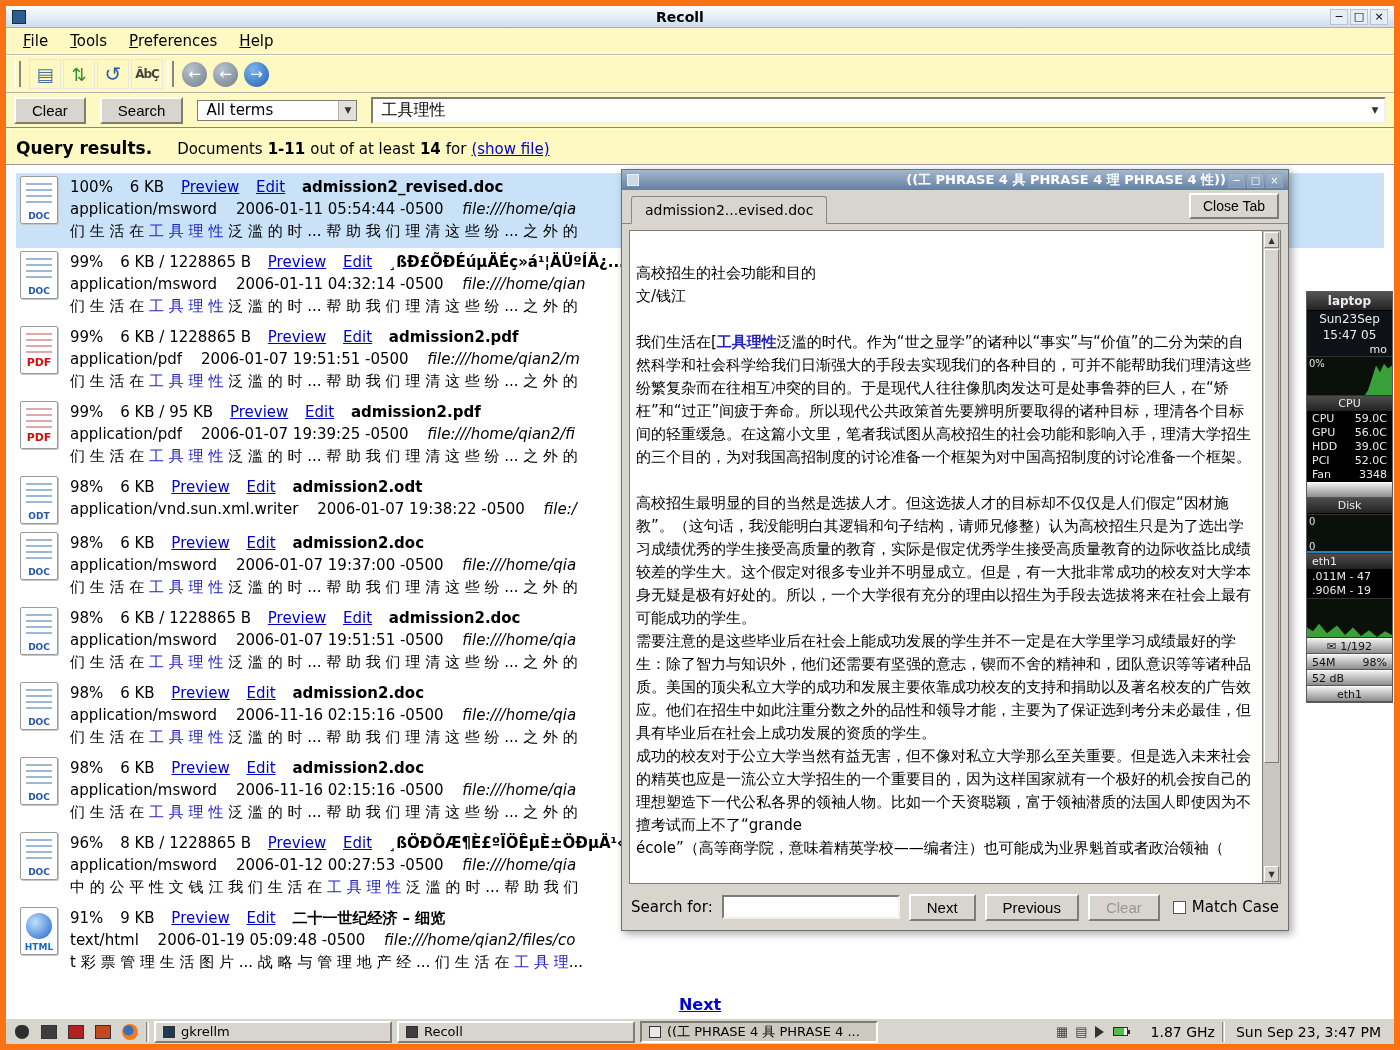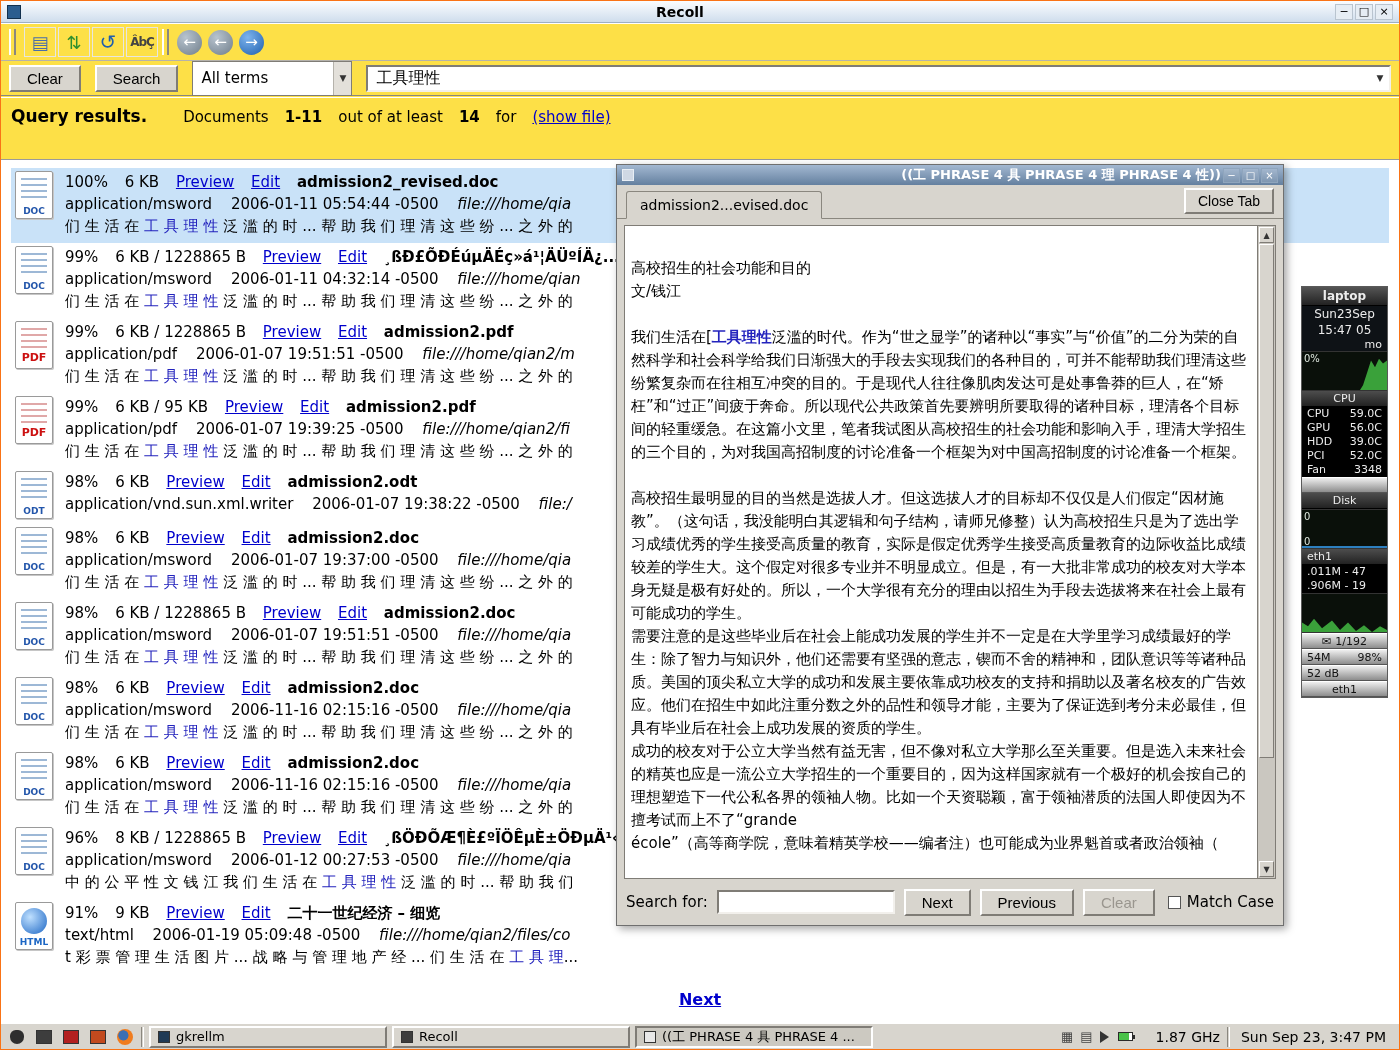--- a/index.html
+++ b/index.html
@@ -1,20 +1,20 @@
 <!DOCTYPE html>
 <html><head>
 <meta charset="utf-8">
 <style>
   * { margin:0; padding:0; box-sizing:border-box; }
   html,body { background:#555; }
   .screen {
     position:relative; width:1400px; height:1050px; overflow:hidden;
-    background:#fde047; font-family:"DejaVu Sans","Liberation Sans",sans-serif;
-    color:#000; border:1px solid #f97316;
+    background:#fef9c3; font-family:"DejaVu Sans","Liberation Sans",sans-serif;
+    color:#000; border:6px solid #f97316;
   }
   
   .titlebar { height:22px; display:flex; align-items:center; padding:0 6px;
     background:linear-gradient(to bottom,#fbfdff,#cfdded); border-bottom:1px solid #9eb0c4; }
   .win-icon { width:14px; height:14px; background:#2b5d8f; border:1px solid #12304d; margin-right:6px; }
   .titlebar .title { flex:1; text-align:center; font-weight:bold; font-size:14px; }
   .winbtns { display:flex; }
   .wbtn { width:18px; height:16px; display:flex; align-items:center; justify-content:center;
     font-size:11px; margin-left:2px; border:1px solid #b9c4cf; background:#e6edf4; }
   .menubar { height:27px; display:flex; align-items:center; padding:0 6px; font-size:15px;
@@ -30,34 +30,34 @@
   .tb-btn .hist-glyph { color:#1f5fae; font-size:20px; }
   .tb-btn .spell-glyph { font-size:12px; font-weight:bold; letter-spacing:-1px; color:#444; }
   .nav { width:25px; height:25px; border-radius:50%; color:#fff; display:flex; align-items:center;
     justify-content:center; font-size:15px; margin-right:6px; }
   .nav.gray { background:radial-gradient(circle at 35% 30%,#b8c4cf,#6f7d8a); }
   .nav.blue { background:radial-gradient(circle at 35% 30%,#7db4ee,#1f5fae); }
   .searchrow { height:34px; display:flex; align-items:center; padding:2px 8px; gap:14px; }
   .push { padding:3px 16px; font-size:15px; background:#d8d5ce;
     border-top:2px solid #fff; border-left:2px solid #fff;
     border-right:2px solid #7f7c76; border-bottom:2px solid #7f7c76; }
-  .combo { display:flex; align-items:center; height:35px; background:#fff;
+  .combo { display:flex; align-items:center; height:21px; background:#fff;
     border:1px solid #7f7c76; font-size:15px; }
   .combo .combo-text { flex:1; padding:0 8px; white-space:nowrap; }
   .combo-arrow { width:18px; align-self:stretch; display:flex; align-items:center; justify-content:center;
     font-size:9px; color:#333; border-left:1px solid #b5b2ab; background:#e3e0da; }
   .allterms { width:160px; }
   .querywrap { flex:1; display:flex; align-items:center; position:relative; }
   .queryinput { width:100%; height:27px; font-size:16px; padding:1px 24px 1px 8px;
     border:2px solid; border-color:#7f7c76 #f2f0ec #f2f0ec #7f7c76; background:#fff;
     font-family:"DejaVu Sans","Liberation Sans",sans-serif; }
   .queryarrow { position:absolute; right:2px; top:3px; width:18px; height:21px; display:flex;
     align-items:center; justify-content:center; font-size:9px; color:#333; }
   .rule { height:3px; border-top:1px solid #8a877f; border-bottom:1px solid #fff; }
-  .results-header { padding:8px 10px 7px; font-size:15px; display:flex; align-items:baseline; gap:16px; }
+  .results-header { padding:8px 10px 7px; font-size:15px; display:flex; align-items:baseline; gap:5px; }
   .qr-title { font-weight:bold; font-size:17px; margin-right:20px; }
   .b { font-weight:bold; }
   a.link { color:#0000cc; text-decoration:underline; cursor:pointer; }
   
   .results { position:absolute; top:158px; left:0; right:0; bottom:26px; background:#fff;
     border-top:1px solid #9a9a9a; padding:8px 10px; overflow:hidden; font-size:15px; }
   .result { display:flex; gap:12px; padding:3px 4px 5px; }
   .result.sel { background:#c9e2f8; }
   .ficon { width:38px; height:48px; background:#fff; border:1px solid #9a9a9a; border-radius:2px;
     position:relative; box-shadow:1px 1px 0 #c6c6c6; flex:0 0 auto; }
@@ -160,20 +160,26 @@
   <div class="titlebar">
     <span class="win-icon"></span>
     <span class="title">Recoll</span>
     <span class="winbtns">
       <span class="wbtn">─</span>
       <span class="wbtn">□</span>
       <span class="wbtn">×</span>
     </span>
   </div>
 
+  <div class="menubar">
+    <span class="menu-item"><u>F</u>ile</span>
+    <span class="menu-item"><u>T</u>ools</span>
+    <span class="menu-item"><u>P</u>references</span>
+    <span class="menu-item"><u>H</u>elp</span>
+  </div>
 
   <div class="toolbar">
     <span class="tb-handle"></span>
     <span class="tb-btn">
         <span class="grid-glyph">▤</span>
       </span>
     <span class="tb-btn">
         <span class="sort-glyph">⇅</span>
       </span>
     <span class="tb-btn">

